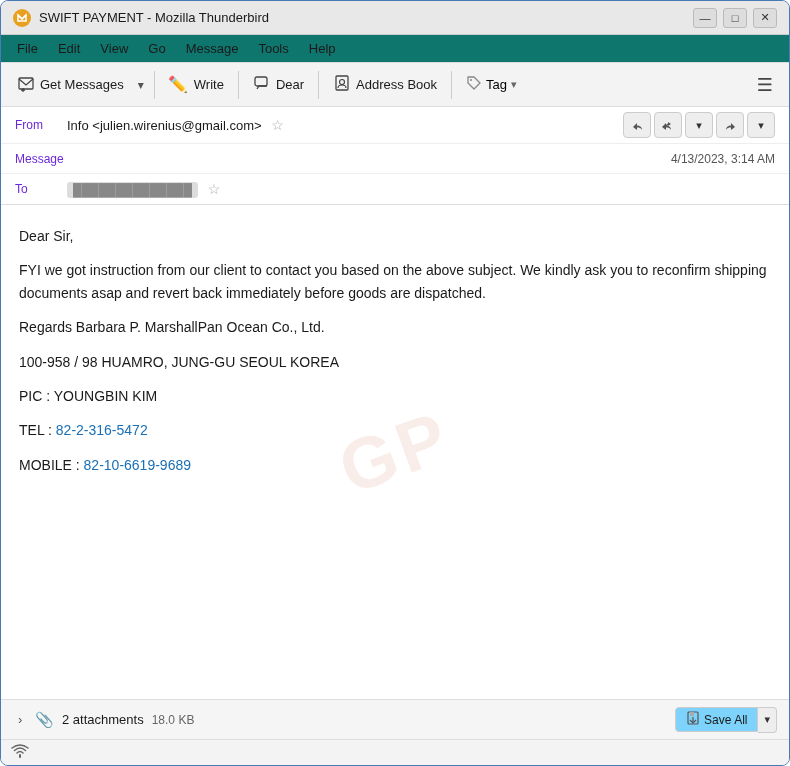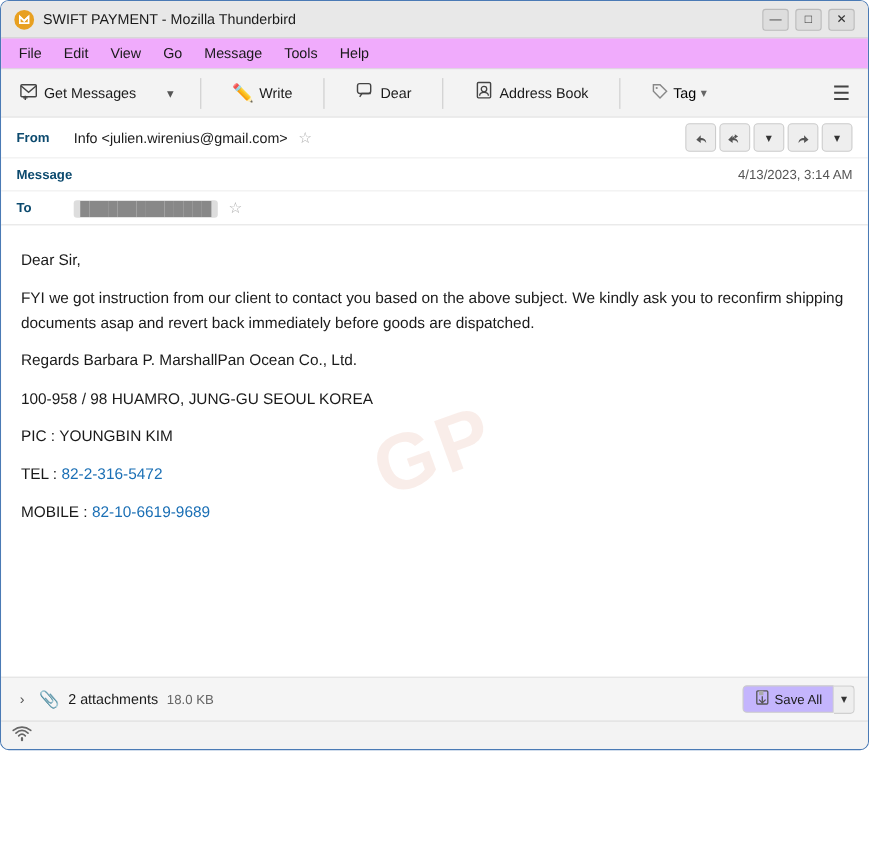--- a/index.html
+++ b/index.html
@@ -8,21 +8,21 @@
       font-size: 13px;
       background: #fff;
       width: 790px;
       height: 766px;
       overflow: hidden;
     }
 
     
     .window {
       width: 790px;
-      height: 682px;
+      height: 766px;
       border: 1.5px solid #4a7ab5;
       border-radius: 8px;
       overflow: hidden;
       display: flex;
       flex-direction: column;
       background: #f3f3f3;
     }
 
     
     .title-bar {
@@ -66,21 +66,21 @@
       align-items: center;
       justify-content: center;
       cursor: pointer;
       font-size: 11px;
       color: #333;
     }
     .title-btn.close { background: #ddd; }
 
     
     .menu-bar {
-      background: #f0abfc;
+      background: #0f766e;
       display: flex;
       align-items: center;
       padding: 2px 8px;
       height: 28px;
       border-bottom: 1px solid #ddd;
       gap: 4px;
     }
     .menu-item {
       padding: 3px 8px;
       font-size: 13px;
@@ -90,21 +90,21 @@
     }
 
     
     .toolbar {
       background: #f3f3f3;
       display: flex;
       align-items: center;
       padding: 4px 8px;
       height: 44px;
       border-bottom: 1px solid #ddd;
-      gap: 16px;
+      gap: 2px;
     }
     .toolbar-btn {
       display: flex;
       align-items: center;
       gap: 5px;
       padding: 4px 8px;
       border-radius: 4px;
       cursor: pointer;
       font-size: 13px;
       color: #1a1a1a;
@@ -158,25 +158,24 @@
     }
     .header-row {
       display: flex;
       align-items: center;
       padding: 5px 14px;
       border-bottom: 1px solid #eee;
       min-height: 30px;
     }
     .header-row:last-child { border-bottom: none; }
     .header-label {
-      color: #0c4a6e;
+      color: #6d28d9;
       font-size: 12px;
       width: 52px;
       flex-shrink: 0;
-      font-weight: bold;
     }
     .header-value {
       flex: 1;
       font-size: 13px;
       color: #1a1a1a;
     }
     .star-icon {
       color: #aaa;
       margin-left: 6px;
       cursor: pointer;
@@ -265,21 +264,21 @@
       padding: 2px 5px;
     }
     .attach-icon { font-size: 15px; color: #555; }
     .attach-text { font-size: 13px; color: #1a1a1a; }
     .attach-size { font-size: 12px; color: #666; }
     .attach-spacer { flex: 1; }
     .save-all-btn {
       display: flex;
       align-items: center;
       gap: 4px;
-      background: #c4b5fd;
+      background: #7dd3fc;
       border: 1px solid #ccc;
       border-radius: 4px 0 0 4px;
       padding: 3px 10px;
       font-size: 12px;
       cursor: pointer;
       color: #1a1a1a;
     }
     .save-all-dropdown {
       background: #eee;
       border: 1px solid #ccc;

